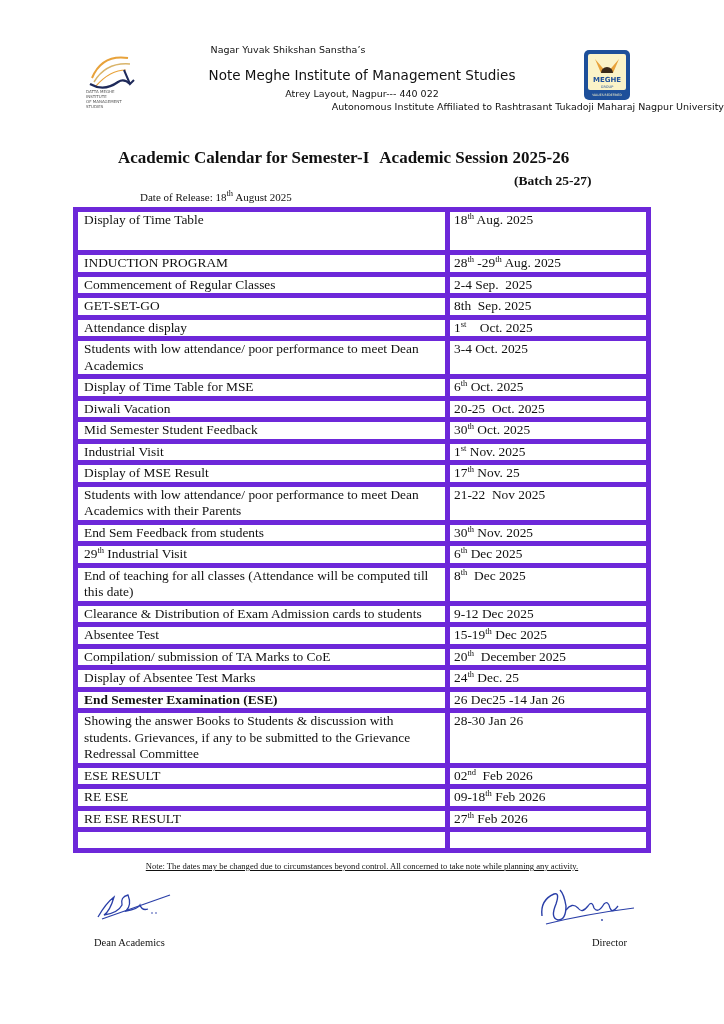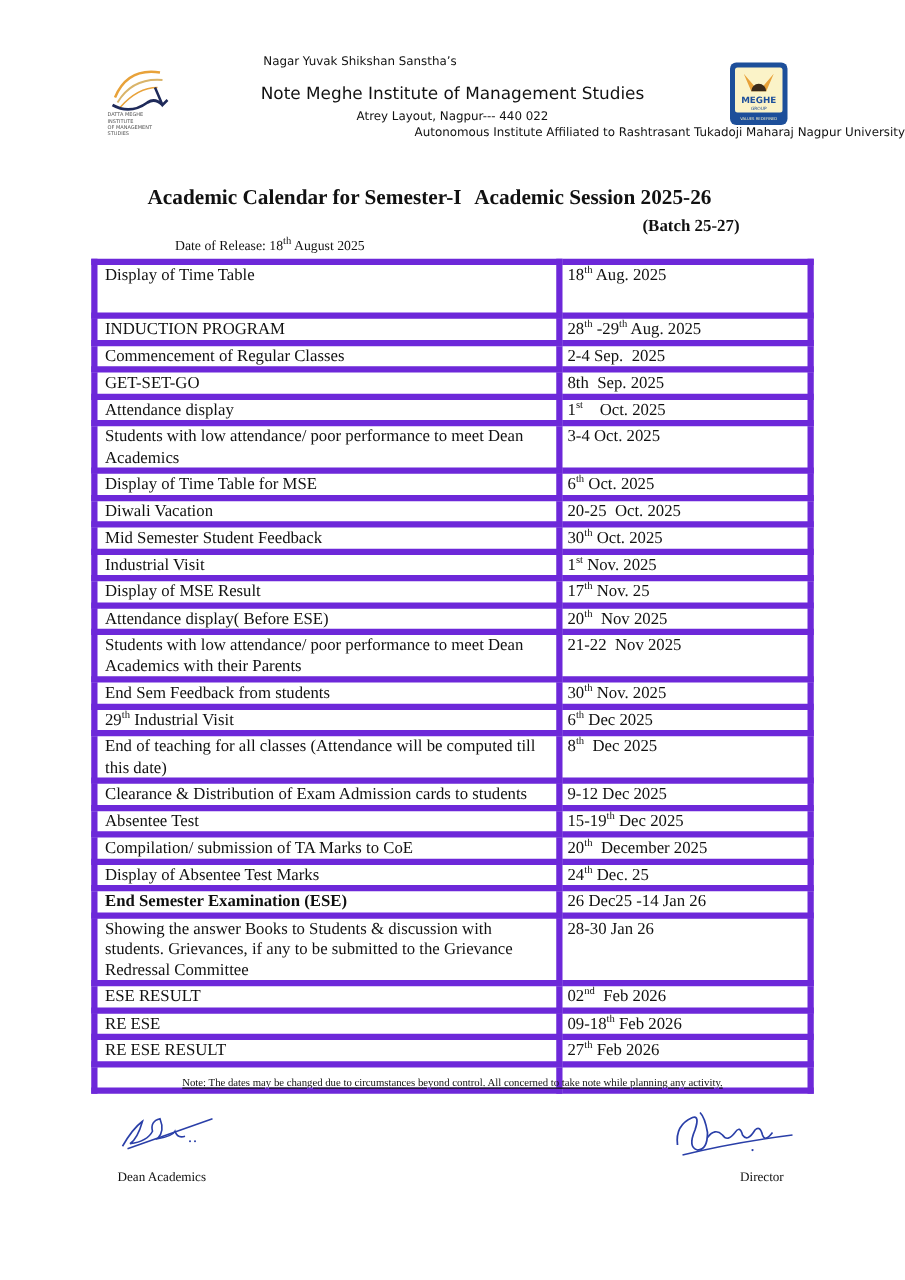--- a/index.html
+++ b/index.html
@@ -117,24 +117,20 @@
       </tr>
       <tr>
         <td>Industrial Visit</td>
         <td class="date"><span style="white-space: pre;">1</span><sup style="white-space: pre;">st</sup><span style="white-space: pre;"> Nov. 2025</span></td>
       </tr>
       <tr>
         <td>Display of MSE Result</td>
         <td class="date"><span style="white-space: pre;">17</span><sup style="white-space: pre;">th</sup><span style="white-space: pre;"> Nov. 25</span></td>
       </tr>
       <tr>
-        <td>Attendance display( Before ESE)</td>
-        <td class="date"><span style="white-space: pre;">20</span><sup style="white-space: pre;">th</sup><span style="white-space: pre;">  Nov 2025</span></td>
-      </tr>
-      <tr>
         <td>Students with low attendance/ poor performance to meet Dean Academics with their Parents</td>
         <td class="date"><span style="white-space: pre;">21-22  Nov 2025</span></td>
       </tr>
       <tr>
         <td>End Sem Feedback from students</td>
         <td class="date"><span style="white-space: pre;">30</span><sup style="white-space: pre;">th</sup><span style="white-space: pre;"> Nov. 2025</span></td>
       </tr>
       <tr>
         <td><span>29</span><sup>th</sup><span> Industrial Visit</span></td>
         <td class="date"><span style="white-space: pre;">6</span><sup style="white-space: pre;">th</sup><span style="white-space: pre;"> Dec 2025</span></td>

